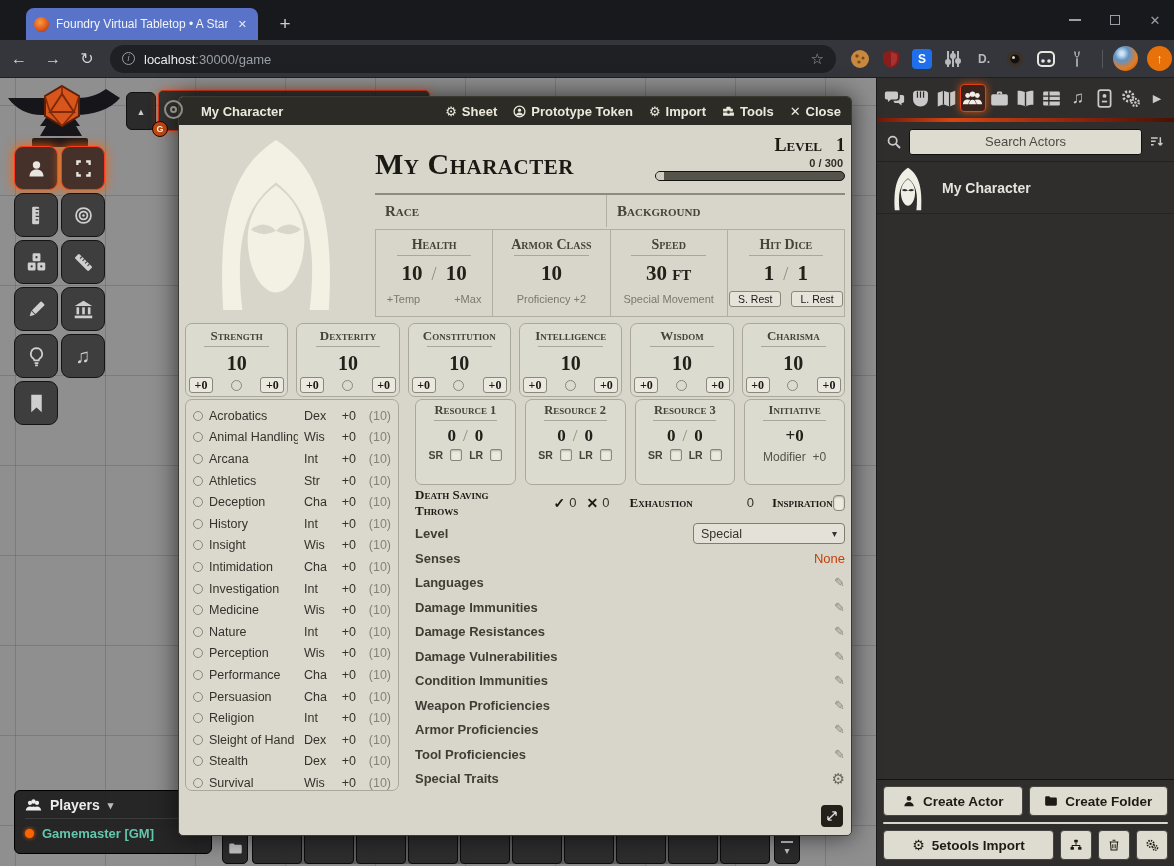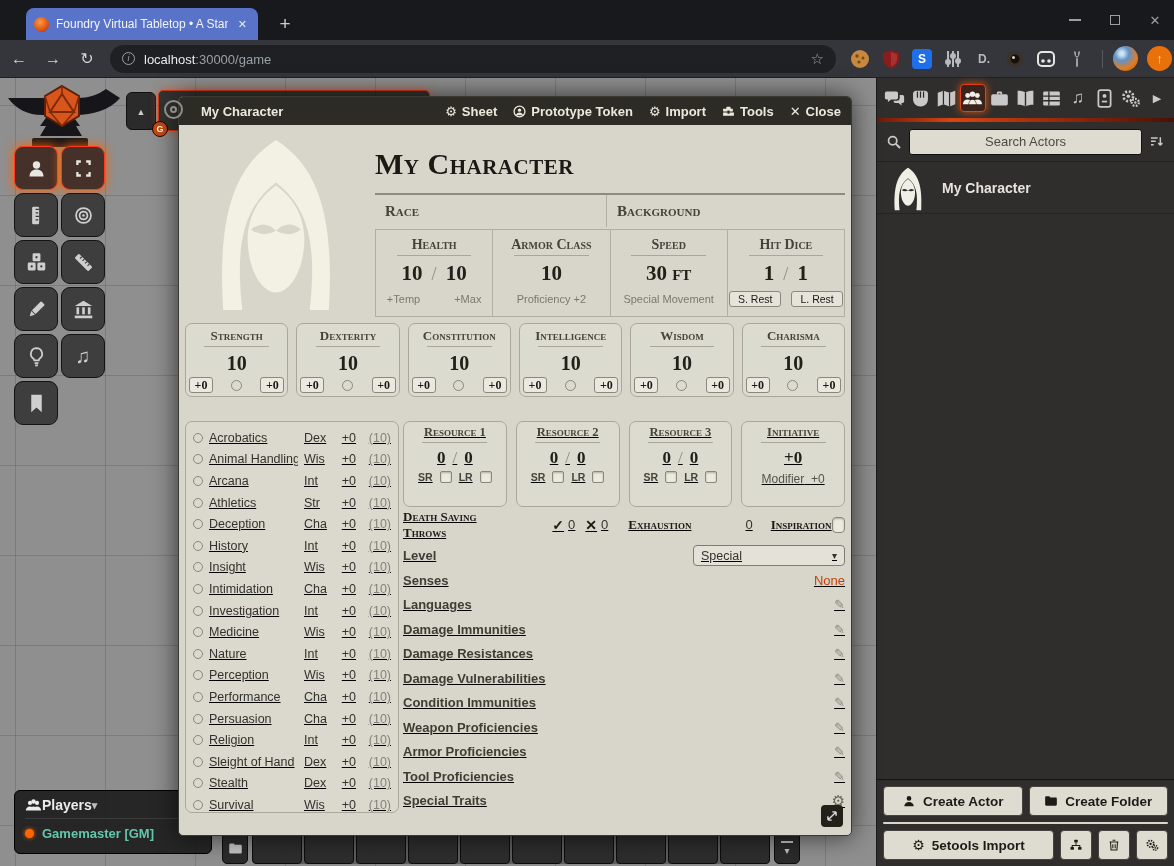--- a/index.html
+++ b/index.html
@@ -68,21 +68,21 @@
   .tool { width:44px; height:44px; background:rgba(55,55,55,.92); border:1px solid #141414;
     border-radius:9px; display:flex; align-items:center; justify-content:center; color:#cfcfcf;
     font-size:20px; }
   .tool.active { border-color:#ff3a1e; background:#46302a;
     box-shadow:0 0 10px 2px rgba(255,100,0,.75); }
   .tool svg { width:21px; height:21px; }
   .c2 { grid-column:2; }
 
   #players { position:absolute; left:14px; top:712px; width:198px; height:64px;
     background:rgba(24,24,24,.88); border:1px solid #000; border-radius:6px; padding:6px 10px 0; }
-  #players .hd { display:flex; align-items:center; gap:0; color:#ececec; font-size:14px;
+  #players .hd { display:flex; align-items:center; gap:8px; color:#ececec; font-size:14px;
     font-weight:bold; padding-bottom:5px; border-bottom:1px solid #3c3c3c; }
   #players .hd svg { width:17px; height:14px; }
   #players .hd .chev { color:#bbb; font-size:11px; }
   #players .row { display:flex; align-items:center; gap:8px; margin-top:7px; }
   #players .dot { width:9px; height:9px; border-radius:50%; background:#ff6400;
     box-shadow:0 0 4px #ff6400; }
   #players .pname { color:#63c7ad; font-size:13px; font-weight:bold; }
 
   #hotbar { position:absolute; left:222px; top:754px; display:flex; align-items:flex-start; gap:4px; }
   .hb-btn { width:26px; height:32px; background:rgba(38,38,38,.95); border:1px solid #0c0c0c;
@@ -146,21 +146,21 @@
     padding-top:4px; background:rgba(255,255,255,.12); }
   .ability .t { font-size:13px; color:#45433b; }
   .ability .v { font-family:"Liberation Serif",serif; font-weight:bold; font-size:20px; color:#21201a; }
   .modbox { position:absolute; bottom:3px; width:24px; height:16px; border:1px solid #8a887c;
     border-radius:3px; background:rgba(248,246,238,.5); font-family:"Liberation Serif",serif;
     font-weight:bold; font-size:12px; line-height:14px; color:#1a1914; }
   .modbox.l { left:3px; } .modbox.r { right:3px; }
   .radio { display:inline-block; width:11px; height:11px; border:1px solid #8a887c; border-radius:50%; }
   .ability .radio { position:absolute; bottom:5px; left:50%; margin-left:-6px; }
 
-  #cols { display:flex; gap:4px; margin-top:24px; height:392px;text-decoration:underline; }
+  #cols { display:flex; gap:16px; margin-top:2px; height:392px; }
   #skills { width:214px; border:1px solid #aaa89a; border-radius:7px; padding:5px 7px;
     background:rgba(255,255,255,.08); overflow:hidden; }
   .skill { height:21.6px; display:flex; align-items:center; gap:6px; font-size:12.5px; }
   .skill .radio { flex:none; width:10px; height:10px; }
   .skill .nm { flex:1; color:#33322c; white-space:nowrap; overflow:hidden; }
   .skill .ab { width:25px; color:#33322c; }
   .skill .md { width:21px; text-align:right; color:#33322c; }
   .skill .ps { width:29px; text-align:right; color:#84827a; }
 
   #rightcol { flex:1; display:flex; flex-direction:column; min-width:0; }
@@ -492,20 +492,27 @@
         <svg viewBox="0 0 100 120">
           <path d="M50 2 C22 20 10 52 14 118 L27 118 C22 72 28 48 50 31 C72 48 78 72 73 118 L86 118 C90 52 78 20 50 2 Z" fill="#f3f0e4"></path>
           <path d="M50 33 C36 43 29 58 31 76 C33 95 42 106 50 106 C58 106 67 95 69 76 C71 58 64 43 50 33 Z" fill="#f3f0e4"></path>
           <path d="M33 63 Q42 56 50 64 Q41 69 33 63 Z" fill="#d8d6ca"></path>
           <path d="M67 63 Q58 56 50 64 Q59 69 67 63 Z" fill="#d8d6ca"></path>
         </svg>
       </div>
       <div id="hdr-right">
         <div id="name-row">
           <div id="char-name" class="sc">My Character</div>
+          <div id="level-blk">
+            <div class="lr sc"><span>Level</span><span class="v">1</span></div>
+            <div class="xp">0 / 300</div>
+            <div id="xpbar">
+                <i></i>
+              </div>
+          </div>
         </div>
         <div id="fields-row">
           <div class="fcell">
             <span class="lbl sc">Race</span>
             <input style="">
           </div>
           <div class="fcell">
             <span class="lbl sc">Background</span>
             <input style="">
           </div>

